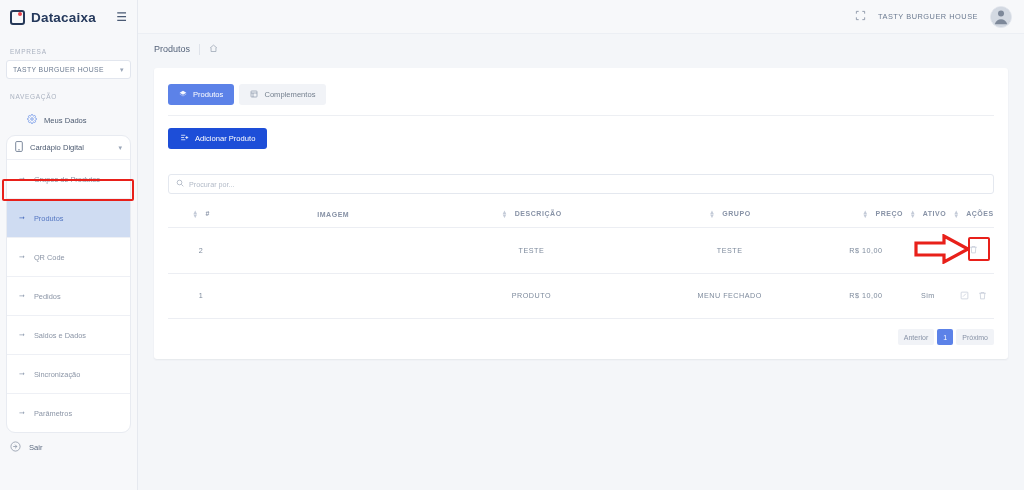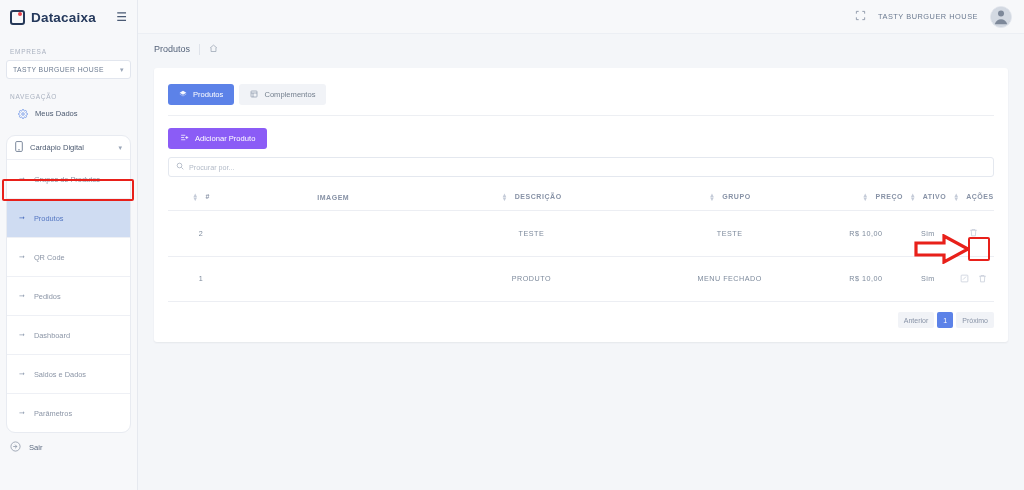--- a/index.html
+++ b/index.html
@@ -50,22 +50,22 @@
     margin: 0 6px; height: 19px;
     background: #fff; border: 1px solid #e2e6ee; border-radius: 3px;
     display: flex; align-items: center; padding: 0 6px;
     font-size: 6.8px; color: #6b7a90; letter-spacing: 0.4px;
     cursor: pointer;
   }
   .company-select .caret { margin-left: auto; font-size: 7px; color: #9aa6b8; }
 
   .nav-root { margin-top: 4px; }
   .nav-item {
-    height: 22px; display: flex; align-items: flex-start; gap: 7px;
-    padding: 0 17px; font-size: 7.6px; color: #4c5a70; cursor: pointer;
+    height: 22px; display: flex; align-items: center; gap: 7px;
+    padding: 0 26px; font-size: 7.6px; color: #4c5a70; cursor: pointer;
   }
   .nav-item .ic { width: 11px; text-align: center; flex: 0 0 11px; }
   .nav-group {
     margin: 4px 6px 0 6px; background: #fff;
     border: 1px solid #e8ebf1; border-radius: 9px;
   }
   .nav-group-head {
     height: 23px; display: flex; align-items: center; gap: 7px;
     padding: 0 8px; font-size: 7.6px; color: #4c5a70; cursor: pointer;
   }
@@ -116,26 +116,26 @@
     height: 21px; display: flex; align-items: center; gap: 6px;
     padding: 0 11px; border-radius: 3px; font-size: 7.6px; cursor: pointer;
   }
   .tab.active { background: #5c82e8; color: #fff; }
   .tab.idle { background: #f1f3f7; color: #75808f; }
   .tab .tic { font-size: 8px; }
   .tabs-rule { border-bottom: 1px solid #edeff3; margin-top: 10px; position: relative; }
 
   .btn-add {
     margin-top: 12px; height: 21px; display: inline-flex; align-items: center; gap: 6px;
-    padding: 0 12px; background: #8b5cf6; color: #fff;
+    padding: 0 12px; background: #1d4ed8; color: #fff;
     border: none; border-radius: 3px; font-size: 7.6px; cursor: pointer;
     font-family: "Liberation Sans", sans-serif;
   }
 
-  .search-wrap { margin-top: 8px; }
+  .search-wrap { margin-top: 25px; }
   .search-box {
     height: 20px; border: 1px solid #e4e8ef; border-radius: 3px;
     display: flex; align-items: center; gap: 5px; padding: 0 7px;
     background: #fff;
   }
   .search-box .sic { color: #aab2c0; font-size: 7.5px; }
   .search-box input {
     border: none; outline: none; flex: 1;
     font-size: 7.2px; color: #55637a;
     font-family: "Liberation Sans", sans-serif; background: transparent;
@@ -252,25 +252,25 @@
       <div class="sub-item">
         <span class="arrow">➞</span>
         <span>QR Code</span>
       </div>
       <div class="sub-item">
         <span class="arrow">➞</span>
         <span>Pedidos</span>
       </div>
       <div class="sub-item">
         <span class="arrow">➞</span>
-        <span>Dashboard</span>
-      </div>
-      <div class="sub-item">
-        <span class="arrow">➞</span>
         <span>Saldos e Dados</span>
+      </div>
+      <div class="sub-item">
+        <span class="arrow">➞</span>
+        <span>Sincronização</span>
       </div>
       <div class="sub-item">
         <span class="arrow">➞</span>
         <span>Parâmetros</span>
       </div>
     </div>
 
     <div class="logout">
       <span>
         <svg width="11" height="11" viewBox="0 0 24 24" fill="none" stroke="#8b95a6" stroke-width="1.7">

